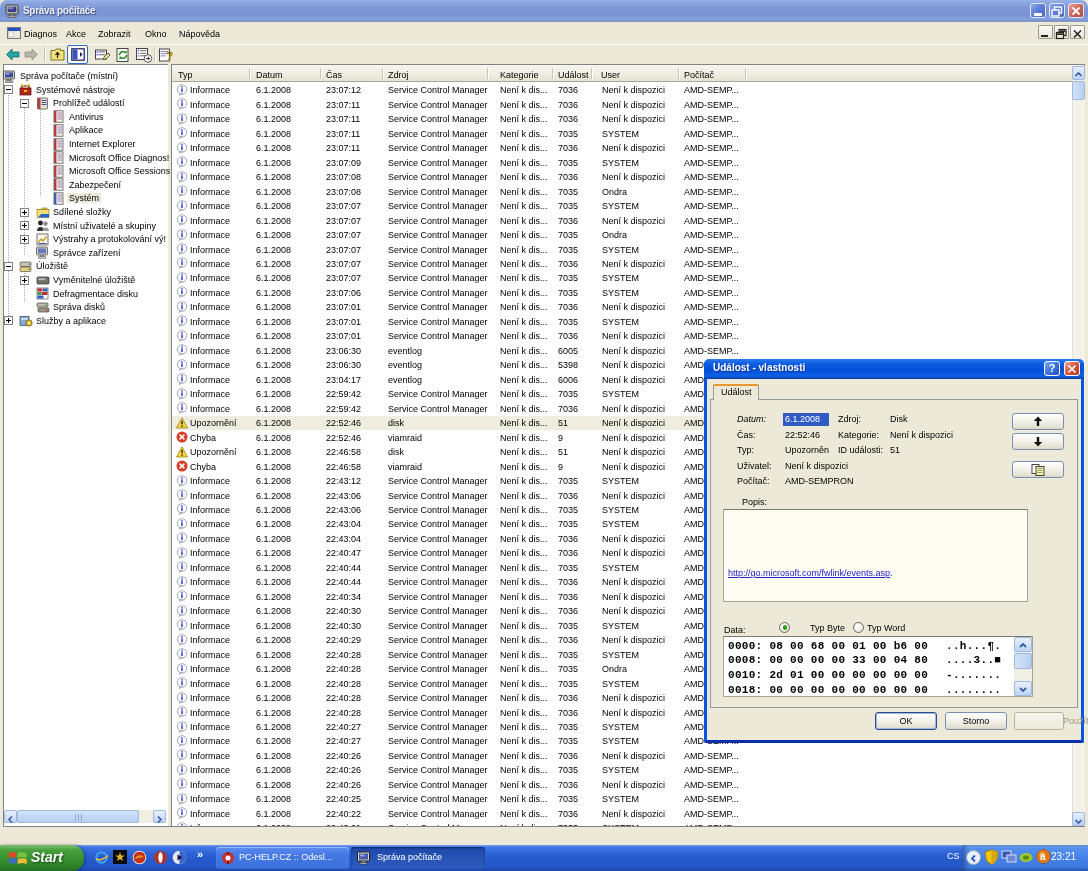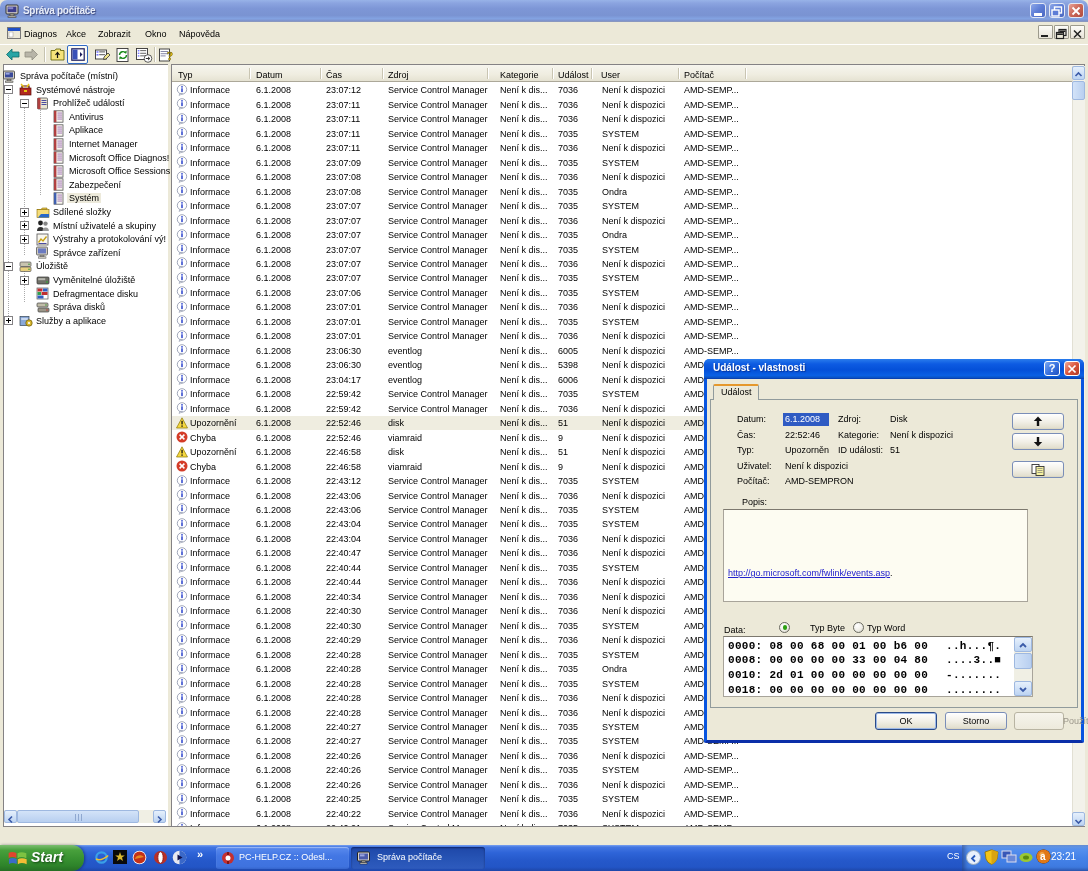--- a/index.html
+++ b/index.html
@@ -157,21 +157,21 @@
     </svg>
 <div class="abs t9" style="left:67px;top:125.4px;padding:0 2px;">Aplikace</div>
 <svg class="abs" style="left:52px;top:137.5px;" width="13" height="13" viewBox="0 0 13 13">
       <rect x="2" y="0.8" width="9" height="11.4" fill="#F8F6EE" stroke="#555" stroke-width="0.8"></rect>
       <rect x="2" y="0.8" width="2.4" height="11.4" fill="#B04040"></rect>
       <rect x="5.4" y="2.6" width="4.6" height="0.9" fill="#9a6ab0"></rect>
       <rect x="5.4" y="4.6" width="4.6" height="0.9" fill="#9a6ab0"></rect>
       <rect x="5.4" y="6.6" width="4.6" height="0.9" fill="#9a6ab0"></rect>
       <rect x="5.4" y="8.6" width="4.6" height="0.9" fill="#9a6ab0"></rect>
     </svg>
-<div class="abs t9" style="left:67px;top:139.0px;padding:0 2px;">Internet Manager</div>
+<div class="abs t9" style="left:67px;top:139.0px;padding:0 2px;">Internet Explorer</div>
 <svg class="abs" style="left:52px;top:151.1px;" width="13" height="13" viewBox="0 0 13 13">
       <rect x="2" y="0.8" width="9" height="11.4" fill="#F8F6EE" stroke="#555" stroke-width="0.8"></rect>
       <rect x="2" y="0.8" width="2.4" height="11.4" fill="#B04040"></rect>
       <rect x="5.4" y="2.6" width="4.6" height="0.9" fill="#9a6ab0"></rect>
       <rect x="5.4" y="4.6" width="4.6" height="0.9" fill="#9a6ab0"></rect>
       <rect x="5.4" y="6.6" width="4.6" height="0.9" fill="#9a6ab0"></rect>
       <rect x="5.4" y="8.6" width="4.6" height="0.9" fill="#9a6ab0"></rect>
     </svg>
 <div class="abs t9" style="left:67px;top:152.6px;padding:0 2px;">Microsoft Office Diagnos!</div>
 <svg class="abs" style="left:52px;top:164.7px;" width="13" height="13" viewBox="0 0 13 13">
@@ -1054,21 +1054,21 @@
  <div class="abs" style="left:-3px;top:-3px;width:380px;height:20px;background:linear-gradient(180deg,#2A7CEC 0%,#0D5BE2 25%,#0450D8 55%,#0A60E4 82%,#0A55C8 92%,#0838A8 100%);border-radius:5px 5px 0 0;"></div>
  <div class="abs" style="left:6px;top:0px;font-size:10px;font-weight:bold;color:#fff;text-shadow:1px 1px 1px #05339a;">Událost - vlastnosti</div>
  <div class="abs" style="left:337px;top:-1px;width:16px;height:15px;border-radius:3px;background:linear-gradient(135deg,#7BA8F2 0%,#3C74E0 50%,#1E50C0 100%);border:1px solid #fff;color:#fff;font-size:11px;font-weight:bold;text-align:center;line-height:13px;">?</div>
  <div class="abs" style="left:357px;top:-1px;width:16px;height:15px;border-radius:3px;background:linear-gradient(135deg,#F0A896 0%,#D9553C 50%,#B03A24 100%);border:1px solid #fff;"><svg width="14" height="13" viewBox="0 0 14 13">
           <path d="M3.5 2.5 L10.5 9.5 M10.5 2.5 L3.5 9.5" stroke="#fff" stroke-width="1.7"></path>
         </svg></div>
 </div>
 <div class="abs" style="left:710px;top:399px;width:368px;height:309px;background:#ECE9D8;border:1px solid #919B9C;"></div>
 <div class="abs" style="left:713px;top:384px;width:46px;height:16px;background:#ECE9D8;border:1px solid #919B9C;border-bottom:none;border-radius:2px 2px 0 0;border-top:2px solid #E5982D;"></div>
 <div class="abs t9" style="left:721px;top:387px;">Událost</div>
-<div class="abs t9" style="left:737px;top:414px;">Datum:</div>
+<div class="abs t9" style="left:737px;top:414px;font-style:italic;">Datum:</div>
 <div class="abs t9" style="left:737px;top:429.5px;">Čas:</div>
 <div class="abs t9" style="left:737px;top:445px;">Typ:</div>
 <div class="abs t9" style="left:737px;top:460.5px;">Uživatel:</div>
 <div class="abs t9" style="left:737px;top:476px;">Počítač:</div>
 <div class="abs" style="left:783px;top:412.5px;width:46px;height:13px;background:#2F5BC3;"></div>
 <div class="abs t9" style="left:785px;top:414px;color:#fff;">6.1.2008</div>
 <div class="abs t9" style="left:785px;top:429.5px;">22:52:46</div>
 <div class="abs t9" style="left:785px;top:445px;">Upozorněn</div>
 <div class="abs t9" style="left:785px;top:460.5px;">Není k dispozici</div>
 <div class="abs t9" style="left:785px;top:476px;">AMD-SEMPRON</div>

